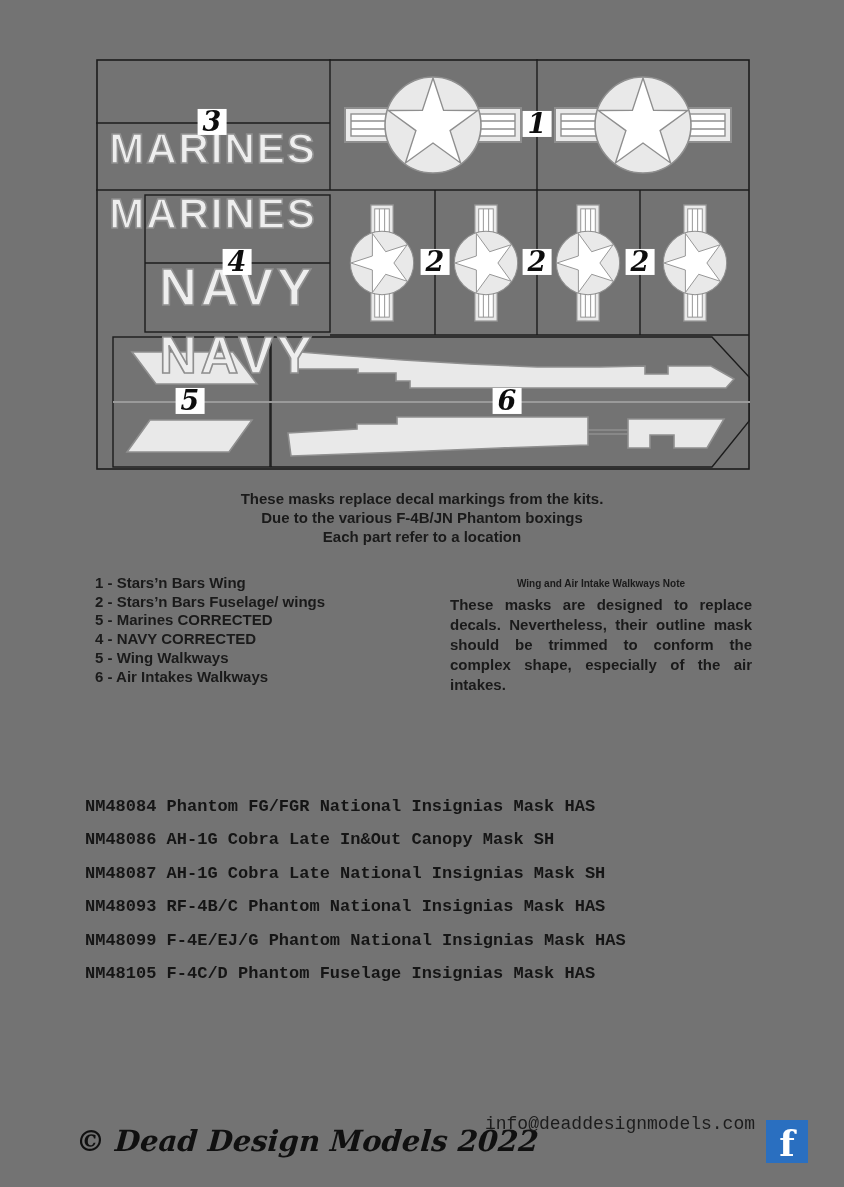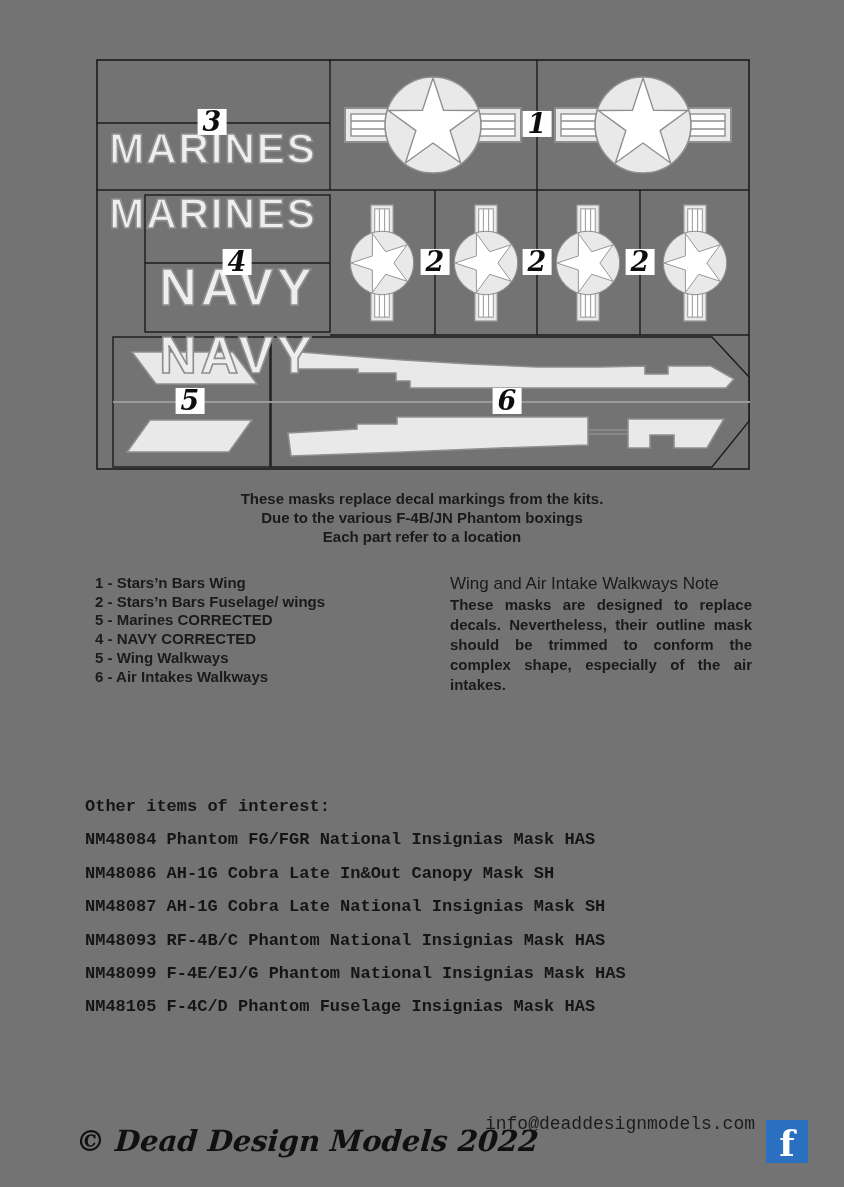--- a/index.html
+++ b/index.html
@@ -24,21 +24,21 @@
     font-family:"DejaVu Serif",serif;font-style:italic;font-weight:bold;
     font-size:27px;color:#0d0d0d;background:#ffffff;padding:0 5px;line-height:26px;
   }
   
   .caption{position:absolute;left:0;top:489px;width:844px;text-align:center;
     font-size:15px;font-weight:bold;line-height:19px;color:#1a1a1a;}
   
   .parts{position:absolute;left:95px;top:574px;font-size:15px;font-weight:bold;
     line-height:18.7px;color:#1a1a1a;}
   .note{position:absolute;left:450px;top:574px;width:302px;color:#1a1a1a;}
-  .note-title{font-size:17px;font-weight:normal;text-align:left;line-height:19px;}
+  .note-title{font-size:10px;font-weight:bold;text-align:center;line-height:19px;}
   .note-body{margin-top:2px;font-size:15px;font-weight:bold;line-height:20px;
     text-align:justify;}
   
   .other{position:absolute;left:85px;top:795px;
     font-family:"Liberation Mono",monospace;font-weight:bold;font-size:17px;
     color:#151515;}
   .other div{height:33.4px;line-height:24px;white-space:nowrap;}
   
   .copyright{position:absolute;left:76px;top:1124px;
     font-family:"DejaVu Serif",serif;font-style:italic;font-weight:bold;
@@ -140,21 +140,20 @@
     <div>5 - Wing Walkways</div>
     <div>6 - Air Intakes Walkways</div>
   </div>
 
   <div class="note">
     <div class="note-title">Wing and Air Intake Walkways Note</div>
     <div class="note-body">These masks are designed to replace decals. Nevertheless, their outline mask should be trimmed to conform the complex shape, especially of the air intakes.</div>
   </div>
 
   <div class="other">
-    <div>Other items of interest:</div>
     <div>NM48084 Phantom FG/FGR National Insignias Mask HAS</div>
     <div>NM48086 AH-1G Cobra Late In&amp;Out Canopy Mask SH</div>
     <div>NM48087 AH-1G Cobra Late National Insignias Mask SH</div>
     <div>NM48093 RF-4B/C Phantom National Insignias Mask HAS</div>
     <div>NM48099 F-4E/EJ/G Phantom National Insignias Mask HAS</div>
     <div>NM48105 F-4C/D Phantom Fuselage Insignias Mask HAS</div>
   </div>
 
   <div class="copyright">© Dead Design Models 2022</div>
   <div class="contact">

